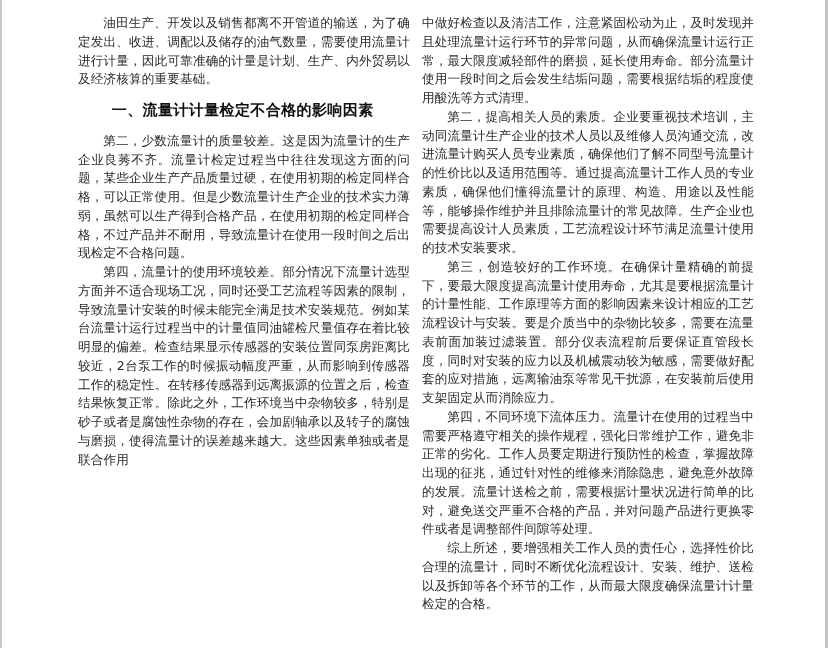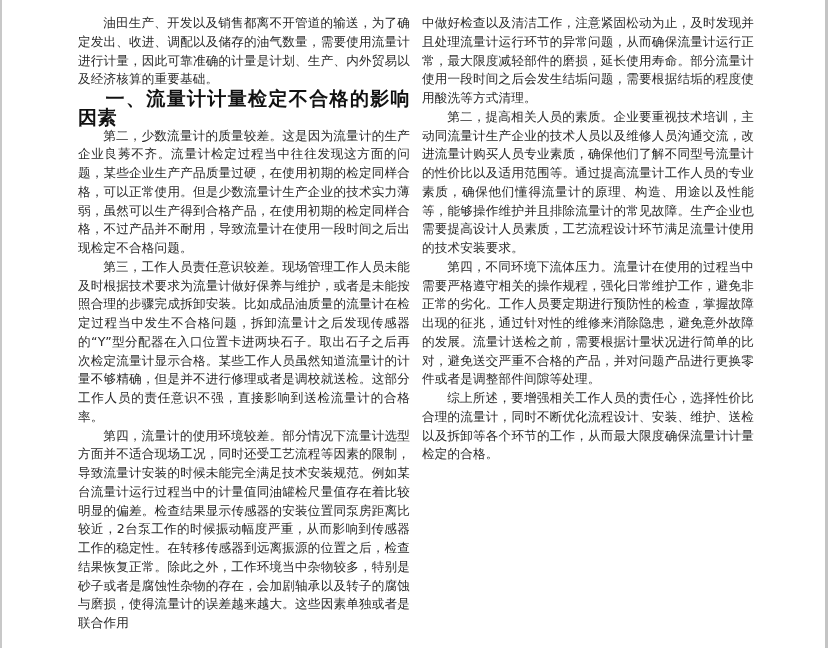--- a/index.html
+++ b/index.html
@@ -45,45 +45,45 @@
     text-justify: inter-character;
   }
   .column p {
     margin: 0;
     text-indent: 2em;
   }
   .column p.cont {
     text-indent: 0;
   }
   .column h2 {
-    margin: 0;
-    font-size: 19px;
+    margin: 12px;
+    font-size: 15px;
     line-height: 18.75px;
     font-weight: bold;
     color: #111;
     text-indent: 1.45em;
     letter-spacing: 0.4px;
   }
   .col-left { padding-top: 6px; }
   .col-right { padding-top: 6px; }
 </style>
 </head>
 <body>
 
 <div class="left-edge"></div>
 <div class="right-edge"></div>
 
 <div class="page">
   <div class="column col-left">
     <p>油田生产、开发以及销售都离不开管道的输送，为了确定发出、收进、调配以及储存的油气数量，需要使用流量计进行计量，因此可靠准确的计量是计划、生产、内外贸易以及经济核算的重要基础。</p>
     <h2>一、流量计计量检定不合格的影响因素</h2>
     <p>第二，少数流量计的质量较差。这是因为流量计的生产企业良莠不齐。流量计检定过程当中往往发现这方面的问题，某些企业生产产品质量过硬，在使用初期的检定同样合格，可以正常使用。但是少数流量计生产企业的技术实力薄弱，虽然可以生产得到合格产品，在使用初期的检定同样合格，不过产品并不耐用，导致流量计在使用一段时间之后出现检定不合格问题。</p>
-    <p>第三，工作人员责任意识较差。现场管理工作人员未能及时根据技术要求为流量计做好保养与维护，或者是未能按照合理的步骤完成拆卸安装。比如成品油质量的流量计在检定过程当中发生不合格问题，拆卸流量计之后发现传感器的“Y”型分配器在入口位置卡进两块石子。取出石子之后再次检定流量计显示合格。某些工作人员虽然知道流量计的计量不够精确，但是并不进行修理或者是调校就送检。这部分工作人员的责任意识不强，直接影响到送检流量计的合格率。</p>
     <p>第四，流量计的使用环境较差。部分情况下流量计选型方面并不适合现场工况，同时还受工艺流程等因素的限制，导致流量计安装的时候未能完全满足技术安装规范。例如某台流量计运行过程当中的计量值同油罐检尺量值存在着比较明显的偏差。检查结果显示传感器的安装位置同泵房距离比较近，2台泵工作的时候振动幅度严重，从而影响到传感器工作的稳定性。在转移传感器到远离振源的位置之后，检查结果恢复正常。除此之外，工作环境当中杂物较多，特别是砂子或者是腐蚀性杂物的存在，会加剧轴承以及转子的腐蚀与磨损，使得流量计的误差越来越大。这些因素单独或者是联合作用</p>
   </div>
 
   <div class="column col-right">
     <p class="cont">中做好检查以及清洁工作，注意紧固松动为止，及时发现并且处理流量计运行环节的异常问题，从而确保流量计运行正常，最大限度减轻部件的磨损，延长使用寿命。部分流量计使用一段时间之后会发生结垢问题，需要根据结垢的程度使用酸洗等方式清理。</p>
     <p>第二，提高相关人员的素质。企业要重视技术培训，主动同流量计生产企业的技术人员以及维修人员沟通交流，改进流量计购买人员专业素质，确保他们了解不同型号流量计的性价比以及适用范围等。通过提高流量计工作人员的专业素质，确保他们懂得流量计的原理、构造、用途以及性能等，能够操作维护并且排除流量计的常见故障。生产企业也需要提高设计人员素质，工艺流程设计环节满足流量计使用的技术安装要求。</p>
+    <p>第三，创造较好的工作环境。在确保计量精确的前提下，要最大限度提高流量计使用寿命，尤其是要根据流量计的计量性能、工作原理等方面的影响因素来设计相应的工艺流程设计与安装。要是介质当中的杂物比较多，需要在流量表前面加装过滤装置。部分仪表流程前后要保证直管段长度，同时对安装的应力以及机械震动较为敏感，需要做好配套的应对措施，远离输油泵等常见干扰源，在安装前后使用支架固定从而消除应力。</p>
     <p>第四，不同环境下流体压力。流量计在使用的过程当中需要严格遵守相关的操作规程，强化日常维护工作，避免非正常的劣化。工作人员要定期进行预防性的检查，掌握故障出现的征兆，通过针对性的维修来消除隐患，避免意外故障的发展。流量计送检之前，需要根据计量状况进行简单的比对，避免送交严重不合格的产品，并对问题产品进行更换零件或者是调整部件间隙等处理。</p>
     <p>综上所述，要增强相关工作人员的责任心，选择性价比合理的流量计，同时不断优化流程设计、安装、维护、送检以及拆卸等各个环节的工作，从而最大限度确保流量计计量检定的合格。</p>
   </div>
 </div>
 
 </body></html>

